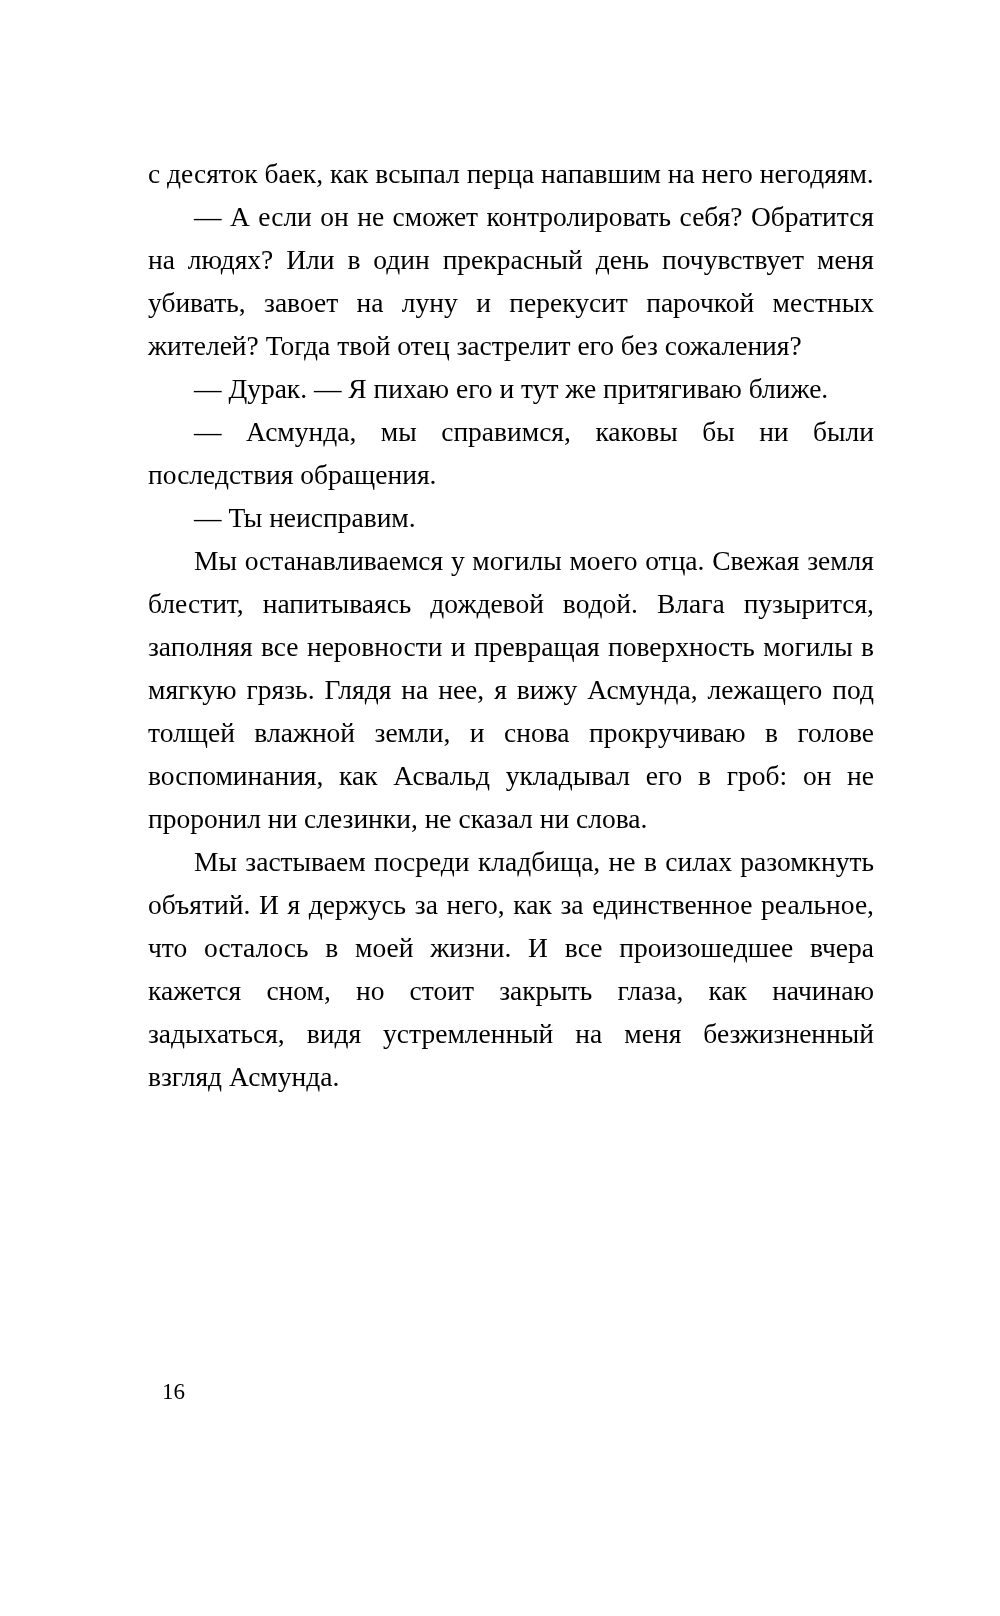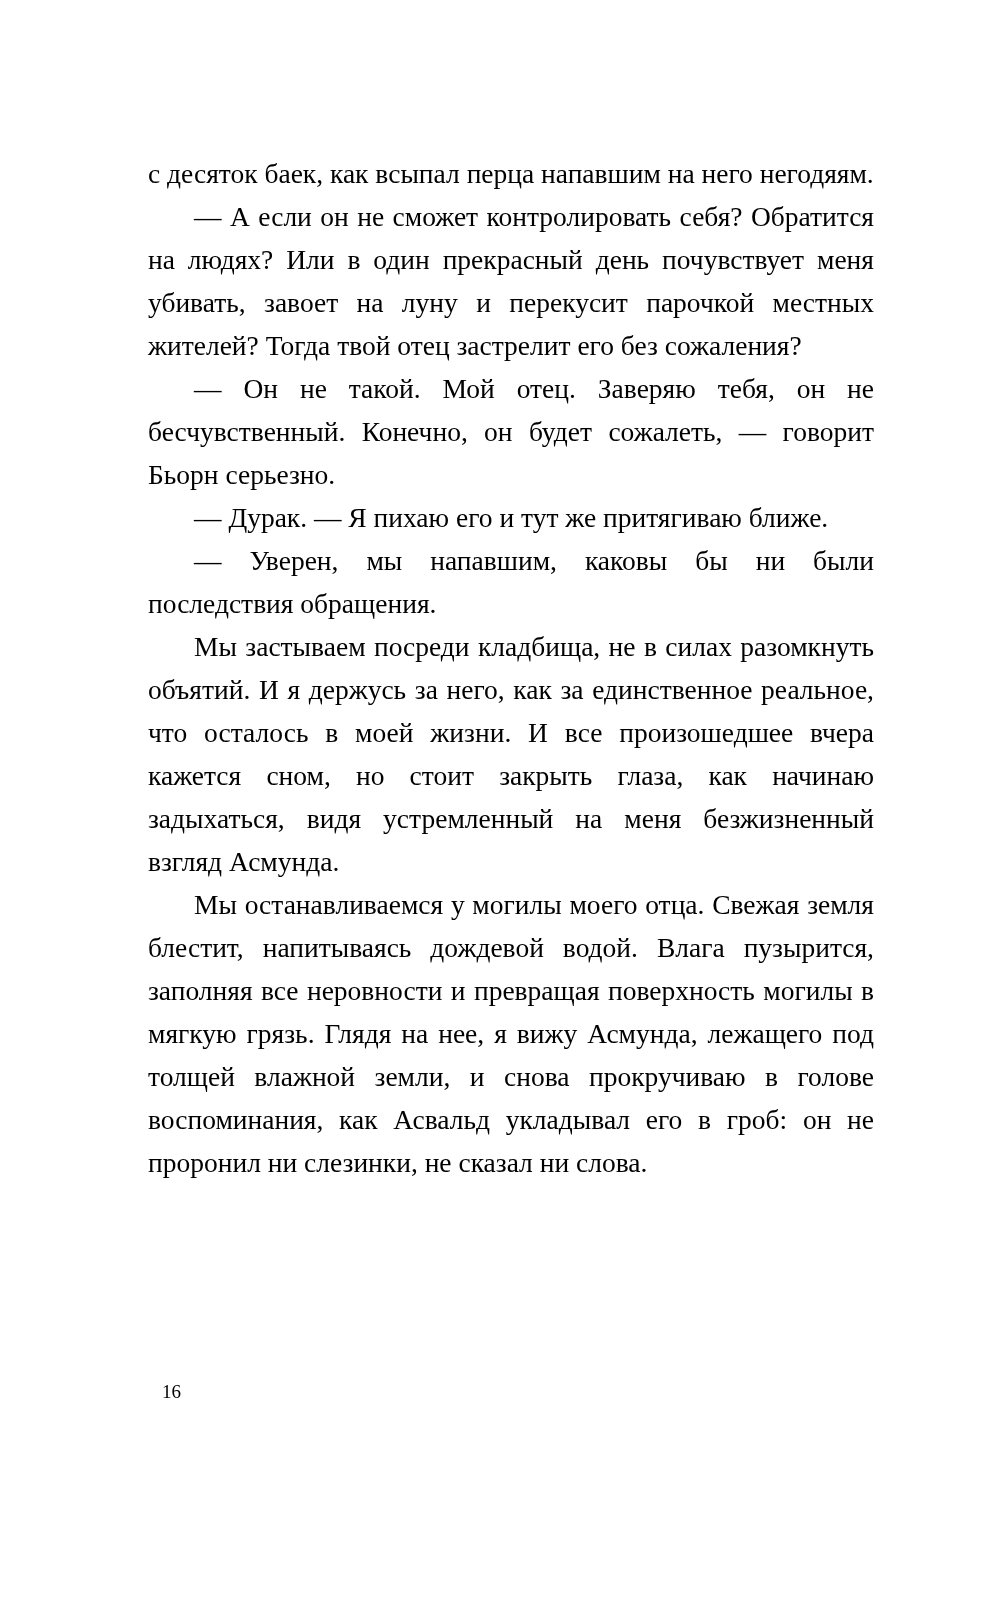--- a/index.html
+++ b/index.html
@@ -37,32 +37,32 @@
   .para.indent {
     text-indent: 46px;
   }
   .para.noindent {
     text-indent: 0;
   }
   .page-number {
     position: absolute;
     left: 162px;
     top: 1378px;
-    font-size: 19px;
+    font-size: 23px;
     line-height: 28px;
     color: #000000;
   }
 </style>
 </head>
 <body>
 
 <div class="page">
   <div class="text-block">
     <p class="para noindent">с десяток баек, как всыпал перца напавшим на него негодяям.</p>
     <p class="para indent">— А если он не сможет контролировать себя? Обратится на людях? Или в один прекрасный день почувствует меня убивать, завоет на луну и перекусит парочкой местных жителей? Тогда твой отец застрелит его без сожаления?</p>
-    <p class="para indent">— Он не такой. Мой отец. Заверяю тебя, он не бесчувственный. Конечно, он будет сожалеть, — говорит Бьорн серьезно.</p>
     <p class="para indent">— Дурак. — Я пихаю его и тут же притягиваю ближе.</p>
-    <p class="para indent">— Уверен, мы напавшим, каковы бы ни были последствия обращения.</p>
+    <p class="para indent">— Асмунда, мы справимся, каковы бы ни были последствия обращения.</p>
+    <p class="para indent">— Ты неисправим.</p>
+    <p class="para indent">Мы останавливаемся у могилы моего отца. Свежая земля блестит, напитываясь дождевой водой. Влага пузырится, заполняя все неровности и превращая поверхность могилы в мягкую грязь. Глядя на нее, я вижу Асмунда, лежащего под толщей влажной земли, и снова прокручиваю в голове воспоминания, как Асвальд укладывал его в гроб: он не проронил ни слезинки, не сказал ни слова.</p>
     <p class="para indent">Мы застываем посреди кладбища, не в силах разомкнуть объятий. И я держусь за него, как за единственное реальное, что осталось в моей жизни. И все произошедшее вчера кажется сном, но стоит закрыть глаза, как начинаю задыхаться, видя устремленный на меня безжизненный взгляд Асмунда.</p>
-    <p class="para indent">Мы останавливаемся у могилы моего отца. Свежая земля блестит, напитываясь дождевой водой. Влага пузырится, заполняя все неровности и превращая поверхность могилы в мягкую грязь. Глядя на нее, я вижу Асмунда, лежащего под толщей влажной земли, и снова прокручиваю в голове воспоминания, как Асвальд укладывал его в гроб: он не проронил ни слезинки, не сказал ни слова.</p>
   </div>
   <div class="page-number">16</div>
 </div>
 
 </body></html>

